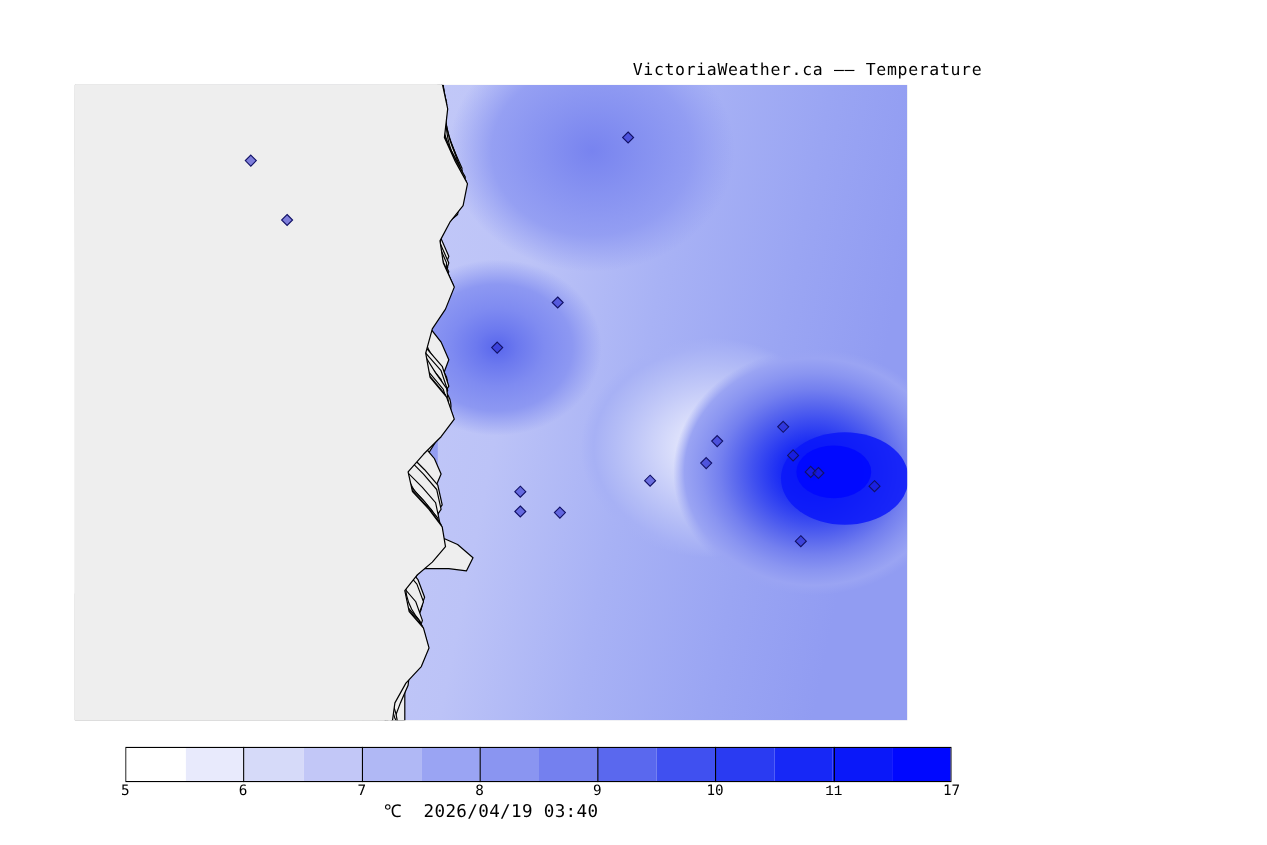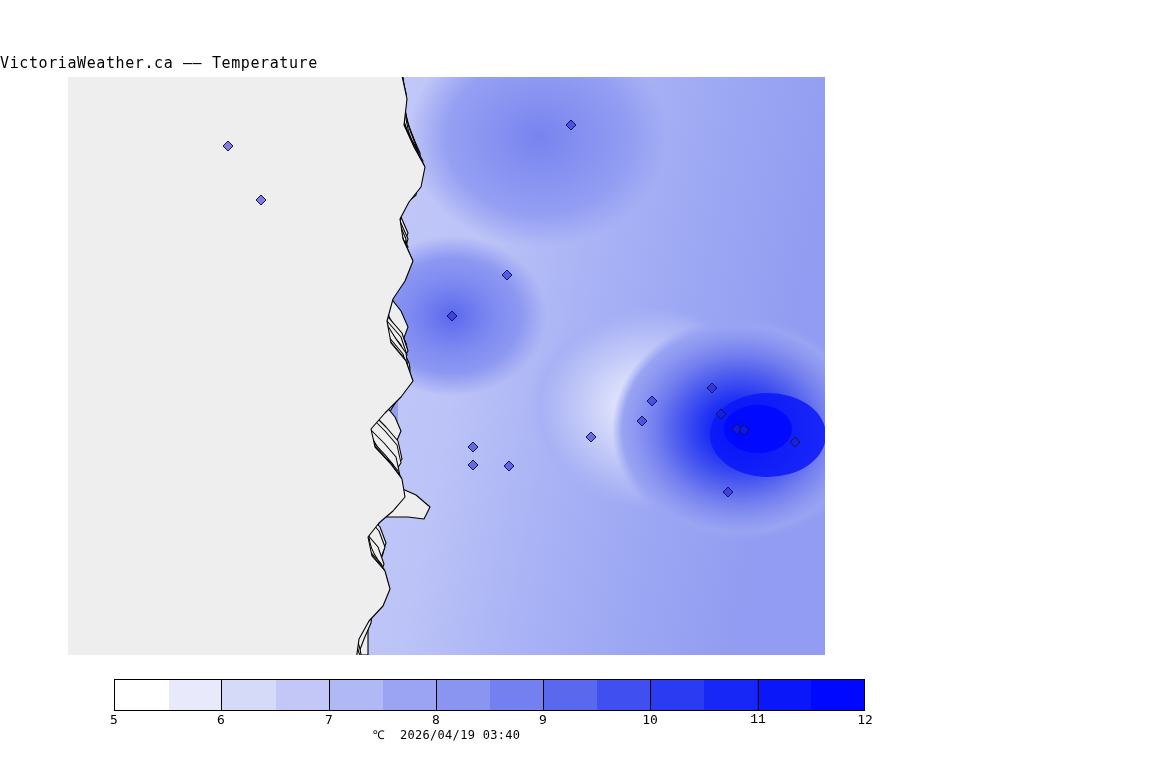--- a/index.html
+++ b/index.html
@@ -5,21 +5,21 @@
   html,body{margin:0;padding:0;background:#ffffff;}
   body{
     width:1152px;height:768px;position:relative;overflow:hidden;
     font-family:"DejaVu Sans Mono","Liberation Mono",monospace;
     background:#ffffff;
   }
   #stage{position:absolute;left:0;top:0;width:1152px;height:768px;}
 
   
   .title{
-    position:absolute;left:0;top:54px;width:893px;text-align:left;
+    position:absolute;left:0;top:54px;width:893px;text-align:right;
     font-size:15px;letter-spacing:0.6px;color:#000;white-space:pre;
   }
 
   
   .map-frame{
     position:absolute;left:68px;top:77px;width:757px;height:578px;
     overflow:hidden;background:#eeeeee;
   }
   .map-frame svg{display:block;}
 
@@ -32,21 +32,21 @@
   .cbar .band{flex:1 1 auto;height:100%;}
   .cbar-ticks{position:absolute;left:0;top:0;width:751px;height:32px;}
   .cbar-ticks span{position:absolute;top:0;width:1px;height:32px;background:#000;}
   .cbar-labels{position:absolute;left:0;top:33px;width:751px;height:18px;}
   .cbar-labels span{
     position:absolute;top:0;font-size:13px;color:#000;
     transform:translateX(-50%);white-space:nowrap;
   }
   .cbar-unit{
     position:absolute;left:0;top:726px;width:893px;text-align:center;
-    font-size:12px;color:#000;white-space:pre;letter-spacing:0.3px;
+    font-size:16px;color:#000;white-space:pre;letter-spacing:0.3px;
   }
 </style>
 </head>
 <body>
 
 <div id="stage">
 
   <div class="title">VictoriaWeather.ca —— Temperature</div>
 
   <div class="map-frame">
@@ -764,18 +764,18 @@
         <span style="left: 644px;"></span>
       </div>
     <div class="cbar-labels" id="cbar-labels">
         <span style="left: 0px;">5</span>
         <span style="left: 107px;">6</span>
         <span style="left: 215px;">7</span>
         <span style="left: 322px;">8</span>
         <span style="left: 429px;">9</span>
         <span style="left: 536px;">10</span>
         <span style="left: 644px; font-family: Liberation Mono, monospace;">11</span>
-        <span style="left: 751px;">12</span>
+        <span style="left: 751px;">17</span>
       </div>
   </div>
   <div class="cbar-unit">℃  2026/04/19 03:40</div>
 
 </div>
 
 </body></html>

